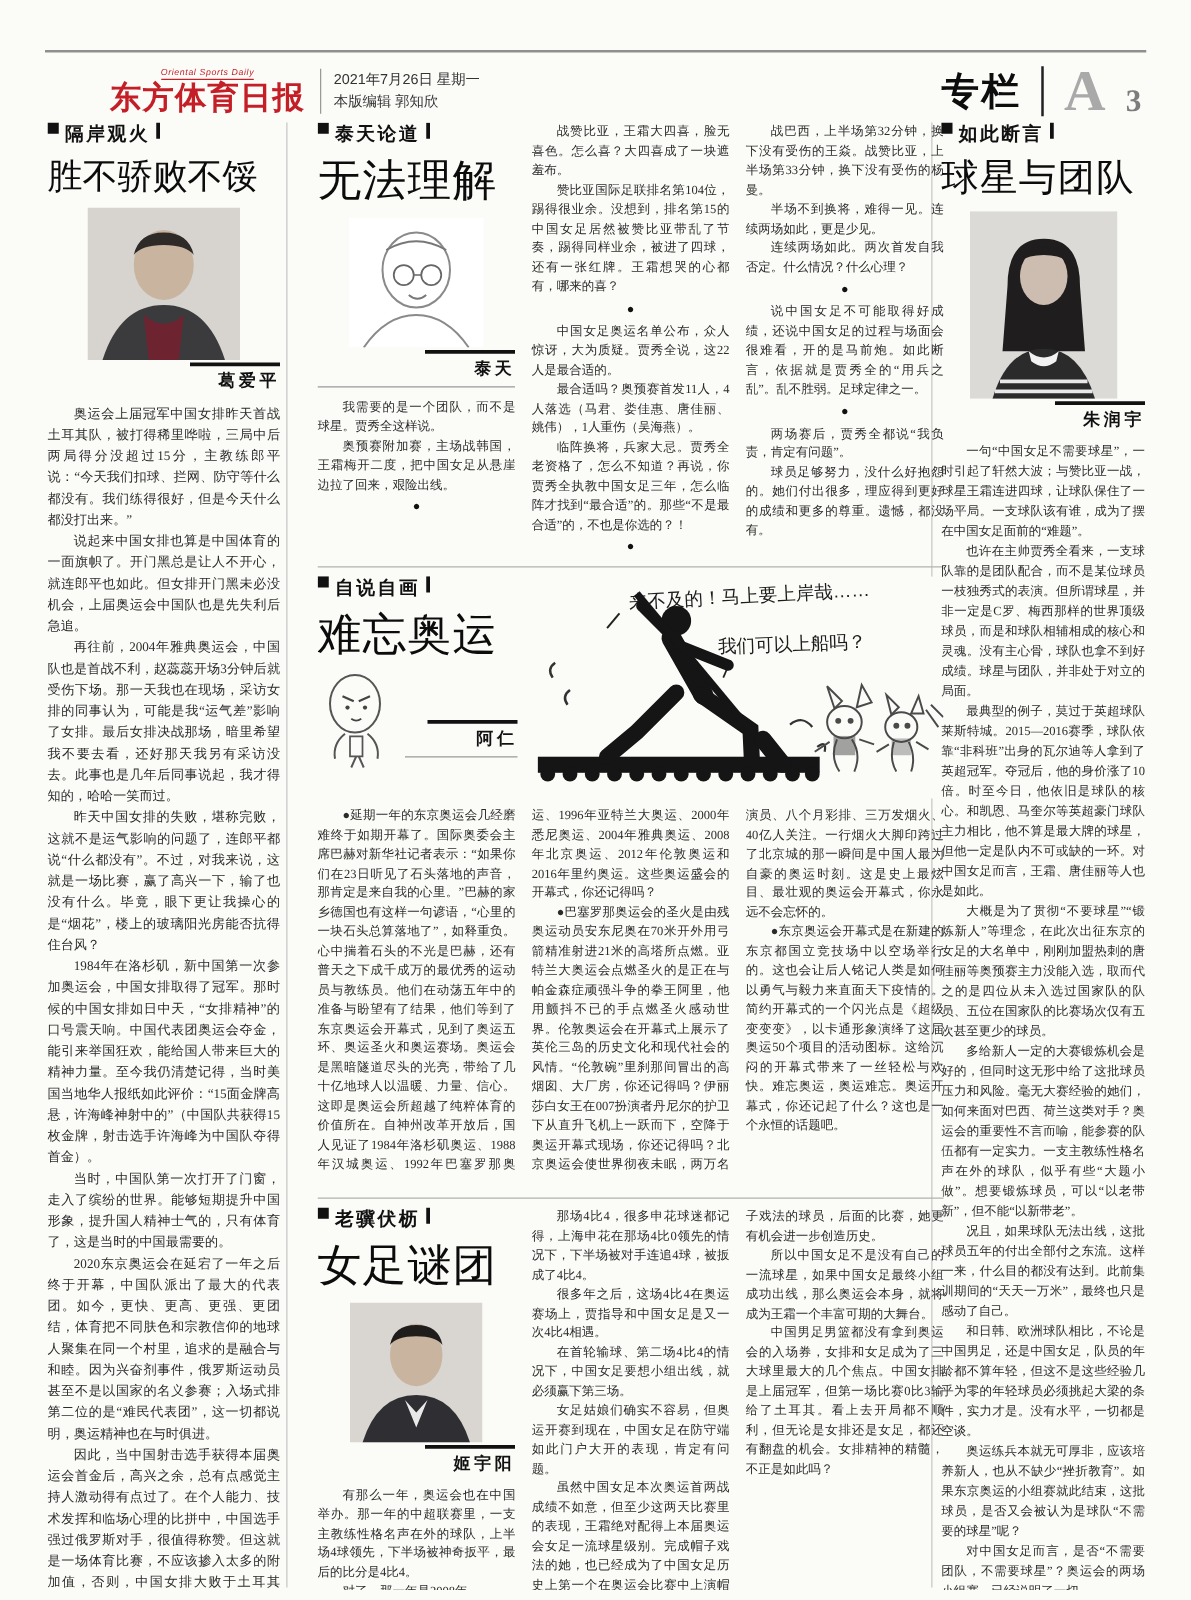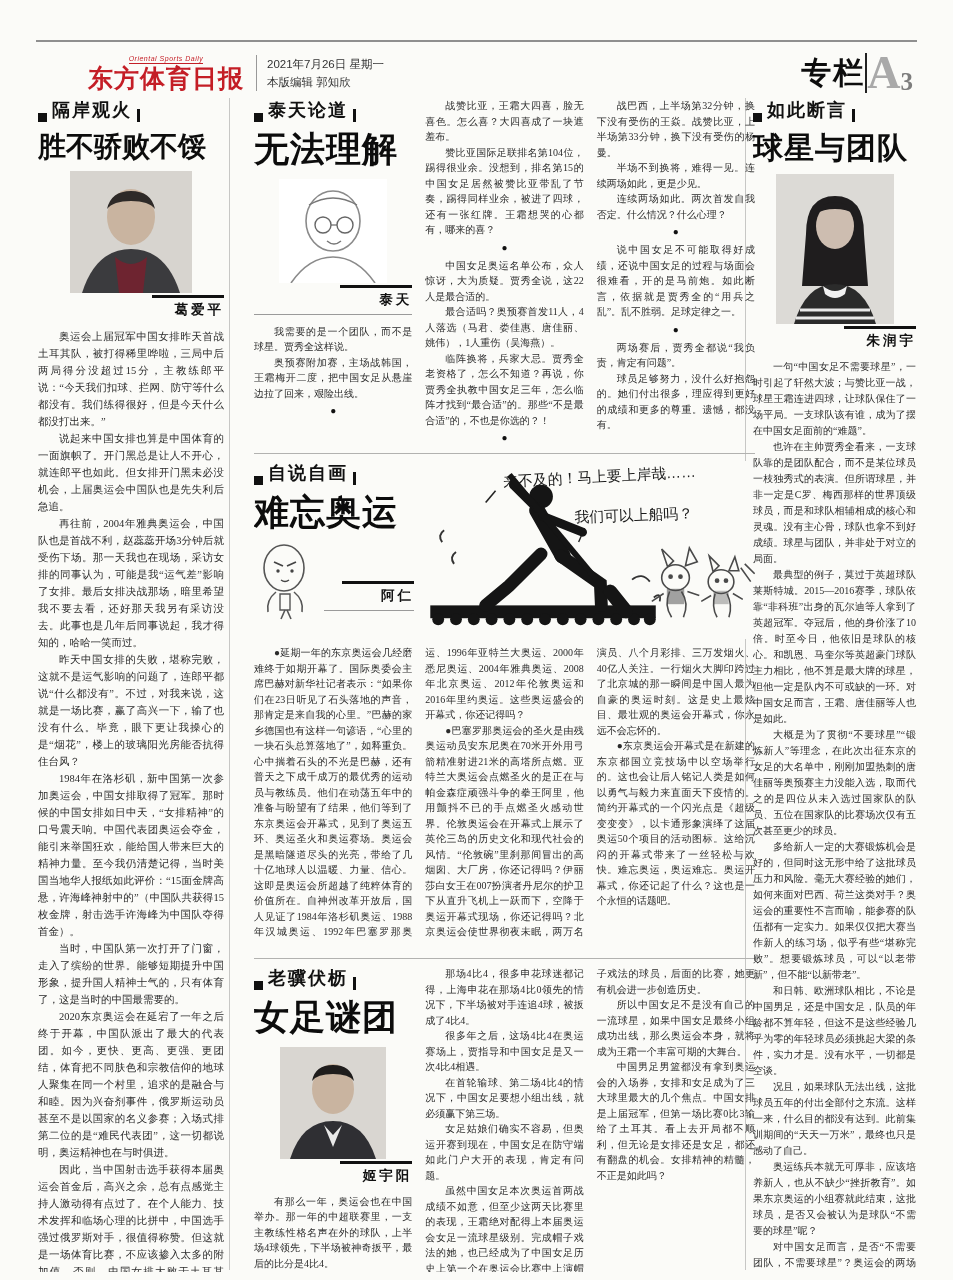--- a/index.html
+++ b/index.html
@@ -8,39 +8,39 @@
   
   .top-rule{position:absolute;left:36px;right:36px;top:40px;height:2px;background:#8f8f8f;}
   .masthead{position:absolute;left:56px;right:40px;top:50px;height:46px;display:flex;align-items:center;margin-left:32px;}
   .brand{display:flex;flex-direction:column;align-items:center;line-height:1;}
   .brand .en{font-family:"Liberation Sans",sans-serif;font-size:7px;font-style:italic;color:#c41e26;
              border-bottom:1px solid #c41e26;padding-bottom:1px;margin-bottom:2px;letter-spacing:.5px;}
   .brand .cn{font-size:25px;font-weight:900;color:#c41e26;letter-spacing:1px;}
   .mast-vr{width:1px;height:36px;background:#999;margin:0 10px 0 12px;}
   .dateblock{font-family:"Liberation Sans",sans-serif;font-size:11.5px;color:#333;line-height:1.6;}
   .spacer{flex:1;}
-  .pageblock{display:flex;align-items:center;gap:0;}
+  .pageblock{display:flex;align-items:center;gap:16px;}
   .pageblock .sec{font-size:30px;font-weight:900;color:#0d0d0d;letter-spacing:2px;}
   .pageblock .pvr{width:2px;height:40px;background:#222;}
   .pageblock .pl{font-family:"Liberation Serif",serif;font-size:46px;font-weight:900;color:#a9a9a9;line-height:1;}
   .pageblock .pn{font-family:"Liberation Serif",serif;font-size:25px;font-weight:900;color:#7d7d7d;align-self:flex-end;}
   
   .vrule{position:absolute;top:98px;height:1172px;width:1px;background:#c7c7c5;}
   
   .article{position:absolute;top:98px;overflow:hidden;}
   #art1{left:38px;width:186px;height:1174px;}
   #middle{position:absolute;left:254px;top:98px;width:501px;height:1174px;overflow:hidden;}
   #art5{left:753px;width:163px;height:1174px;position:absolute;top:98px;overflow:hidden;}
   .hrule{border:0;border-top:1px solid #b2b2b0;margin:7px 0;}
   
-  .sec-label{font-family:"Liberation Sans",sans-serif;font-weight:bold;font-size:18px;letter-spacing:2px;
-             color:#111;display:flex;align-items:flex-end;gap:5px;margin:0 0 10px;}
+  .sec-label{font-family:"Liberation Sans",sans-serif;font-weight:bold;font-size:15px;letter-spacing:2px;
+             color:#111;display:flex;align-items:flex-start;gap:5px;margin:0 0 10px;}
   .sq{width:9px;height:9px;background:#111;flex:none;}
   .endbar{width:3px;height:13px;background:#111;flex:none;}
-  .title{margin:0 0 10px;font-weight:700;color:#0c0c0c;line-height:1.05;letter-spacing:1px;font-family:"Liberation Serif",serif;}
+  .title{margin:0 0 10px;font-weight:400;color:#0c0c0c;line-height:1.05;letter-spacing:1px;font-family:"Liberation Serif",serif;}
   #art1 .title{font-size:28px;letter-spacing:0;}
   #middle .title{font-size:35px;}
   #art5 .title{font-size:30px;}
   .portrait{margin:4px auto 2px;display:block;}
   .byline{display:flex;flex-direction:column;align-items:flex-end;margin:0 0 9px;}
   .byline .thick{width:72px;height:3px;background:#111;margin-bottom:3px;}
   .byline .nm{font-size:13.5px;font-weight:bold;letter-spacing:3px;color:#111;}
   .byline.underlined{border-bottom:1px solid #9a9a9a;padding-bottom:5px;}
   
   .body p{margin:0;text-indent:2em;text-align:justify;}
@@ -307,21 +307,21 @@
     </svg>
     <div class="byline">
       <span class="thick"></span>
       <span class="nm">朱润宇</span>
     </div>
     <div class="body">
         <p>一句“中国女足不需要球星”，一时引起了轩然大波；与赞比亚一战，球星王霜连进四球，让球队保住了一场平局。一支球队该有谁，成为了摆在中国女足面前的“难题”。</p>
         <p>也许在主帅贾秀全看来，一支球队靠的是团队配合，而不是某位球员一枝独秀式的表演。但所谓球星，并非一定是C罗、梅西那样的世界顶级球员，而是和球队相辅相成的核心和灵魂。没有主心骨，球队也拿不到好成绩。球星与团队，并非处于对立的局面。</p>
         <p>最典型的例子，莫过于英超球队莱斯特城。2015—2016赛季，球队依靠“非科班”出身的瓦尔迪等人拿到了英超冠军。夺冠后，他的身价涨了10倍。时至今日，他依旧是球队的核心。和凯恩、马奎尔等英超豪门球队主力相比，他不算是最大牌的球星，但他一定是队内不可或缺的一环。对中国女足而言，王霜、唐佳丽等人也是如此。</p>
         <p>大概是为了贯彻“不要球星”“锻炼新人”等理念，在此次出征东京的女足的大名单中，刚刚加盟热刺的唐佳丽等奥预赛主力没能入选，取而代之的是四位从未入选过国家队的队员、五位在国家队的比赛场次仅有五次甚至更少的球员。</p>
-        <p>多给新人一定的大赛锻炼机会是好的，但同时这无形中给了这批球员压力和风险。毫无大赛经验的她们，如何来面对巴西、荷兰这类对手？奥运会的重要性不言而喻，能参赛的队伍都有一定实力。如果仅仅把大赛当作新人的练习场，似乎有些“堪称完败”。想要锻炼球员，可以“以老带新”，但不能“以新带老”。</p>
+        <p>多给新人一定的大赛锻炼机会是好的，但同时这无形中给了这批球员压力和风险。毫无大赛经验的她们，如何来面对巴西、荷兰这类对手？奥运会的重要性不言而喻，能参赛的队伍都有一定实力。一支主教练性格名声在外的球队，似乎有些“大题小做”。想要锻炼球员，可以“以老带新”，但不能“以新带老”。</p>
+        <p>况且，如果球队无法出线，这批球员五年的付出全部付之东流。这样一来，什么目的都没有达到。此前集训期间的“天天一万米”，最终也只是感动了自己。</p>
         <p>和日韩、欧洲球队相比，不论是中国男足，还是中国女足，队员的年龄都不算年轻，但这不是这些经验几乎为零的年轻球员必须挑起大梁的条件，实力才是。没有水平，一切都是空谈。</p>
-        <p>况且，如果球队无法出线，这批球员五年的付出全部付之东流。这样一来，什么目的都没有达到。此前集训期间的“天天一万米”，最终也只是感动了自己。</p>
         <p>奥运练兵本就无可厚非，应该培养新人，也从不缺少“挫折教育”。如果东京奥运的小组赛就此结束，这批球员，是否又会被认为是球队“不需要的球星”呢？</p>
         <p>对中国女足而言，是否“不需要团队，不需要球星”？奥运会的两场小组赛，已经说明了一切。</p>
       </div>
   </section>
 
 </div>
 
 </body></html>

